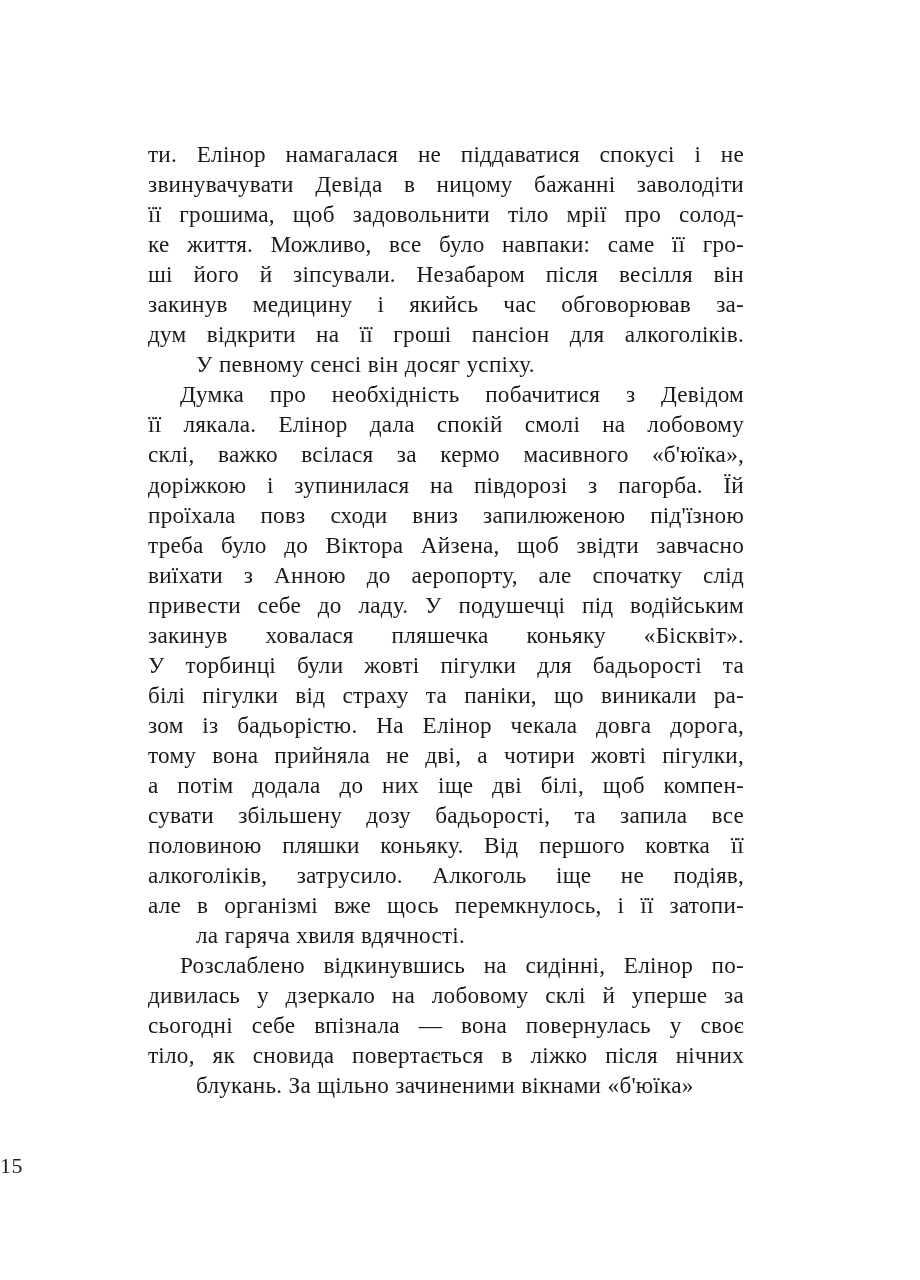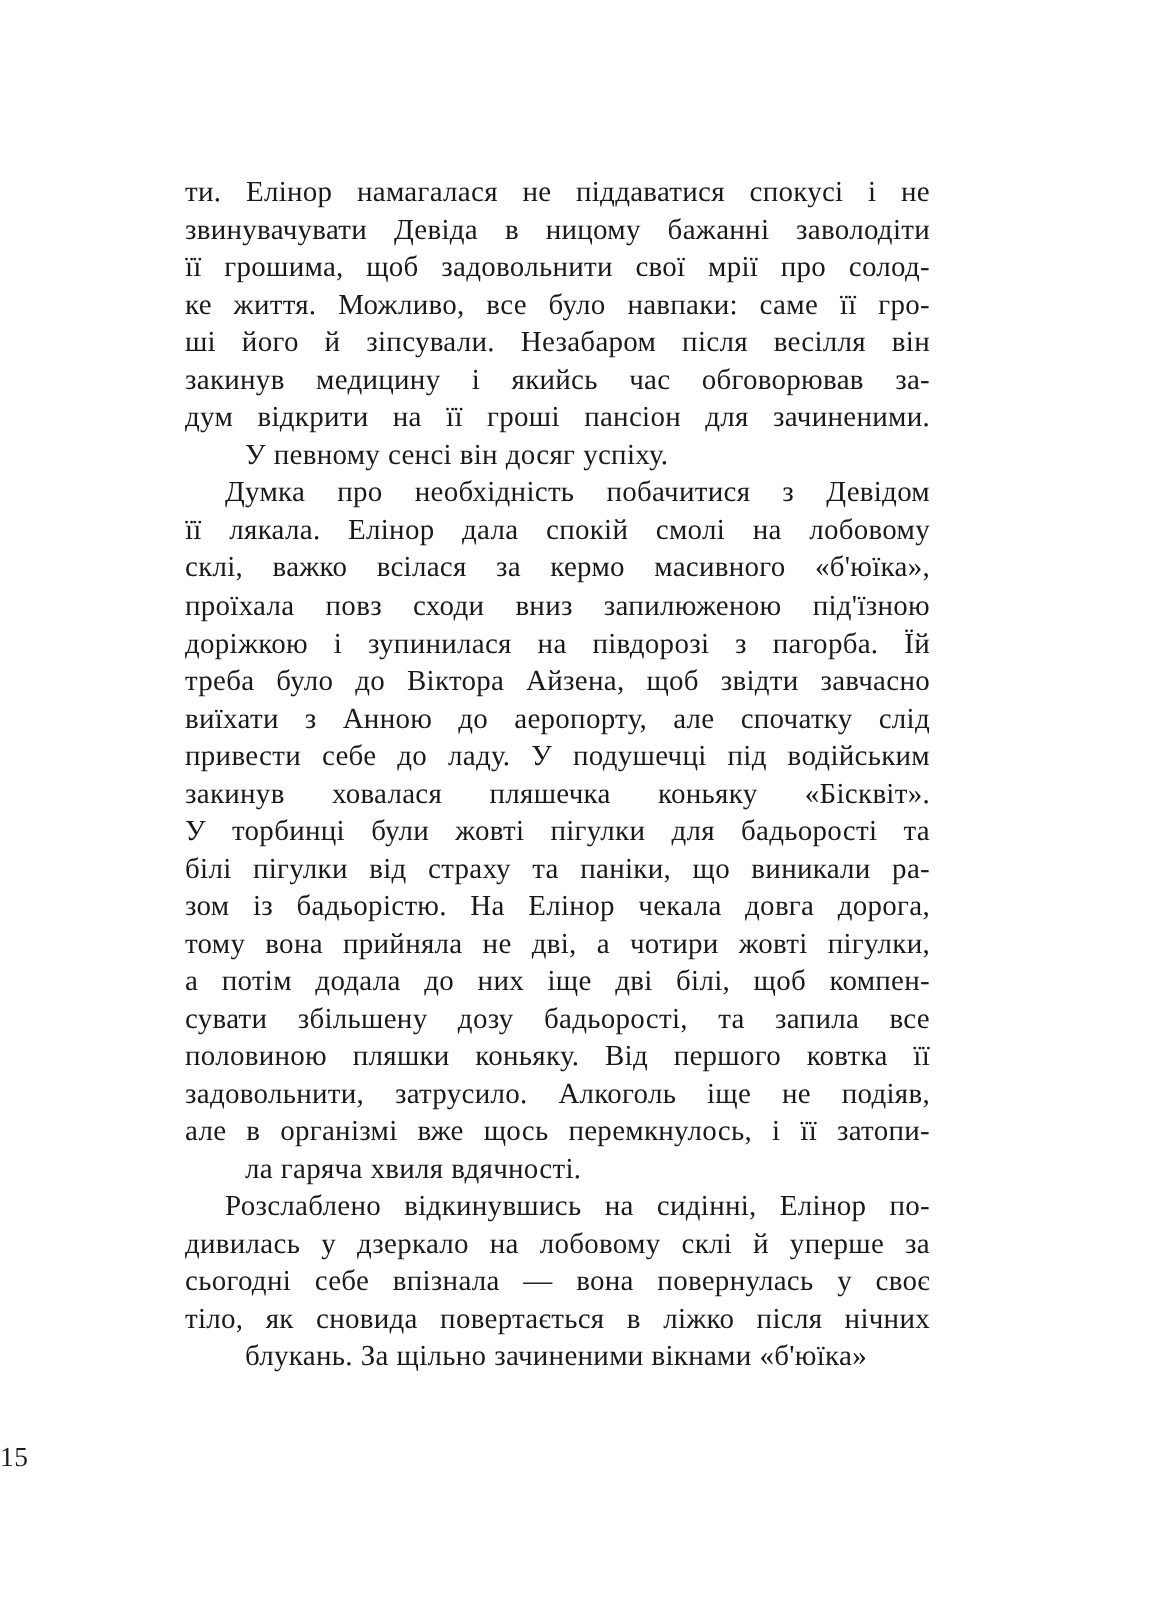--- a/index.html
+++ b/index.html
@@ -79,46 +79,46 @@
 </head>
 <body>
 
 <div class="page">
 
   <div class="textblock">
 
     <p class="para cont">
       <span class="ln">ти. Елінор намагалася не піддаватися спокусі і не</span>
       <span class="ln">звинувачувати Девіда в ницому бажанні заволодіти</span>
-      <span class="ln">її грошима, щоб задовольнити свої мрії про солод-</span>
+      <span class="ln">її грошима, щоб задовольнити тіло мрії про солод-</span>
       <span class="ln">ке життя. Можливо, все було навпаки: саме її гро-</span>
       <span class="ln">ші його й зіпсували. Незабаром після весілля він</span>
       <span class="ln">закинув медицину і якийсь час обговорював за-</span>
-      <span class="ln">дум відкрити на її гроші пансіон для зачиненими.</span>
+      <span class="ln">дум відкрити на її гроші пансіон для алкоголіків.</span>
       <span class="ln last">У певному сенсі він досяг успіху.</span>
     </p>
 
     <p class="para">
       <span class="ln first-indent">Думка про необхідність побачитися з Девідом</span>
       <span class="ln">її лякала. Елінор дала спокій смолі на лобовому</span>
       <span class="ln">склі, важко всілася за кермо масивного «б'юїка»,</span>
+      <span class="ln">доріжкою і зупинилася на півдорозі з пагорба. Їй</span>
       <span class="ln">проїхала повз сходи вниз запилюженою під'їзною</span>
-      <span class="ln">доріжкою і зупинилася на півдорозі з пагорба. Їй</span>
       <span class="ln">треба було до Віктора Айзена, щоб звідти завчасно</span>
       <span class="ln">виїхати з Анною до аеропорту, але спочатку слід</span>
       <span class="ln">привести себе до ладу. У подушечці під водійським</span>
       <span class="ln">закинув ховалася пляшечка коньяку «Бісквіт».</span>
       <span class="ln">У торбинці були жовті пігулки для бадьорості та</span>
       <span class="ln">білі пігулки від страху та паніки, що виникали ра-</span>
       <span class="ln">зом із бадьорістю. На Елінор чекала довга дорога,</span>
       <span class="ln">тому вона прийняла не дві, а чотири жовті пігулки,</span>
       <span class="ln">а потім додала до них іще дві білі, щоб компен-</span>
       <span class="ln">сувати збільшену дозу бадьорості, та запила все</span>
       <span class="ln">половиною пляшки коньяку. Від першого ковтка її</span>
-      <span class="ln">задовольнити, затрусило. Алкоголь іще не подіяв,</span>
+      <span class="ln">алкоголіків, затрусило. Алкоголь іще не подіяв,</span>
       <span class="ln">але в організмі вже щось перемкнулось, і її затопи-</span>
       <span class="ln last">ла гаряча хвиля вдячності.</span>
     </p>
 
     <p class="para">
       <span class="ln first-indent">Розслаблено відкинувшись на сидінні, Елінор по-</span>
       <span class="ln">дивилась у дзеркало на лобовому склі й уперше за</span>
       <span class="ln">сьогодні себе впізнала — вона повернулась у своє</span>
       <span class="ln">тіло, як сновида повертається в ліжко після нічних</span>
       <span class="ln last">блукань. За щільно зачиненими вікнами «б'юїка»</span>

